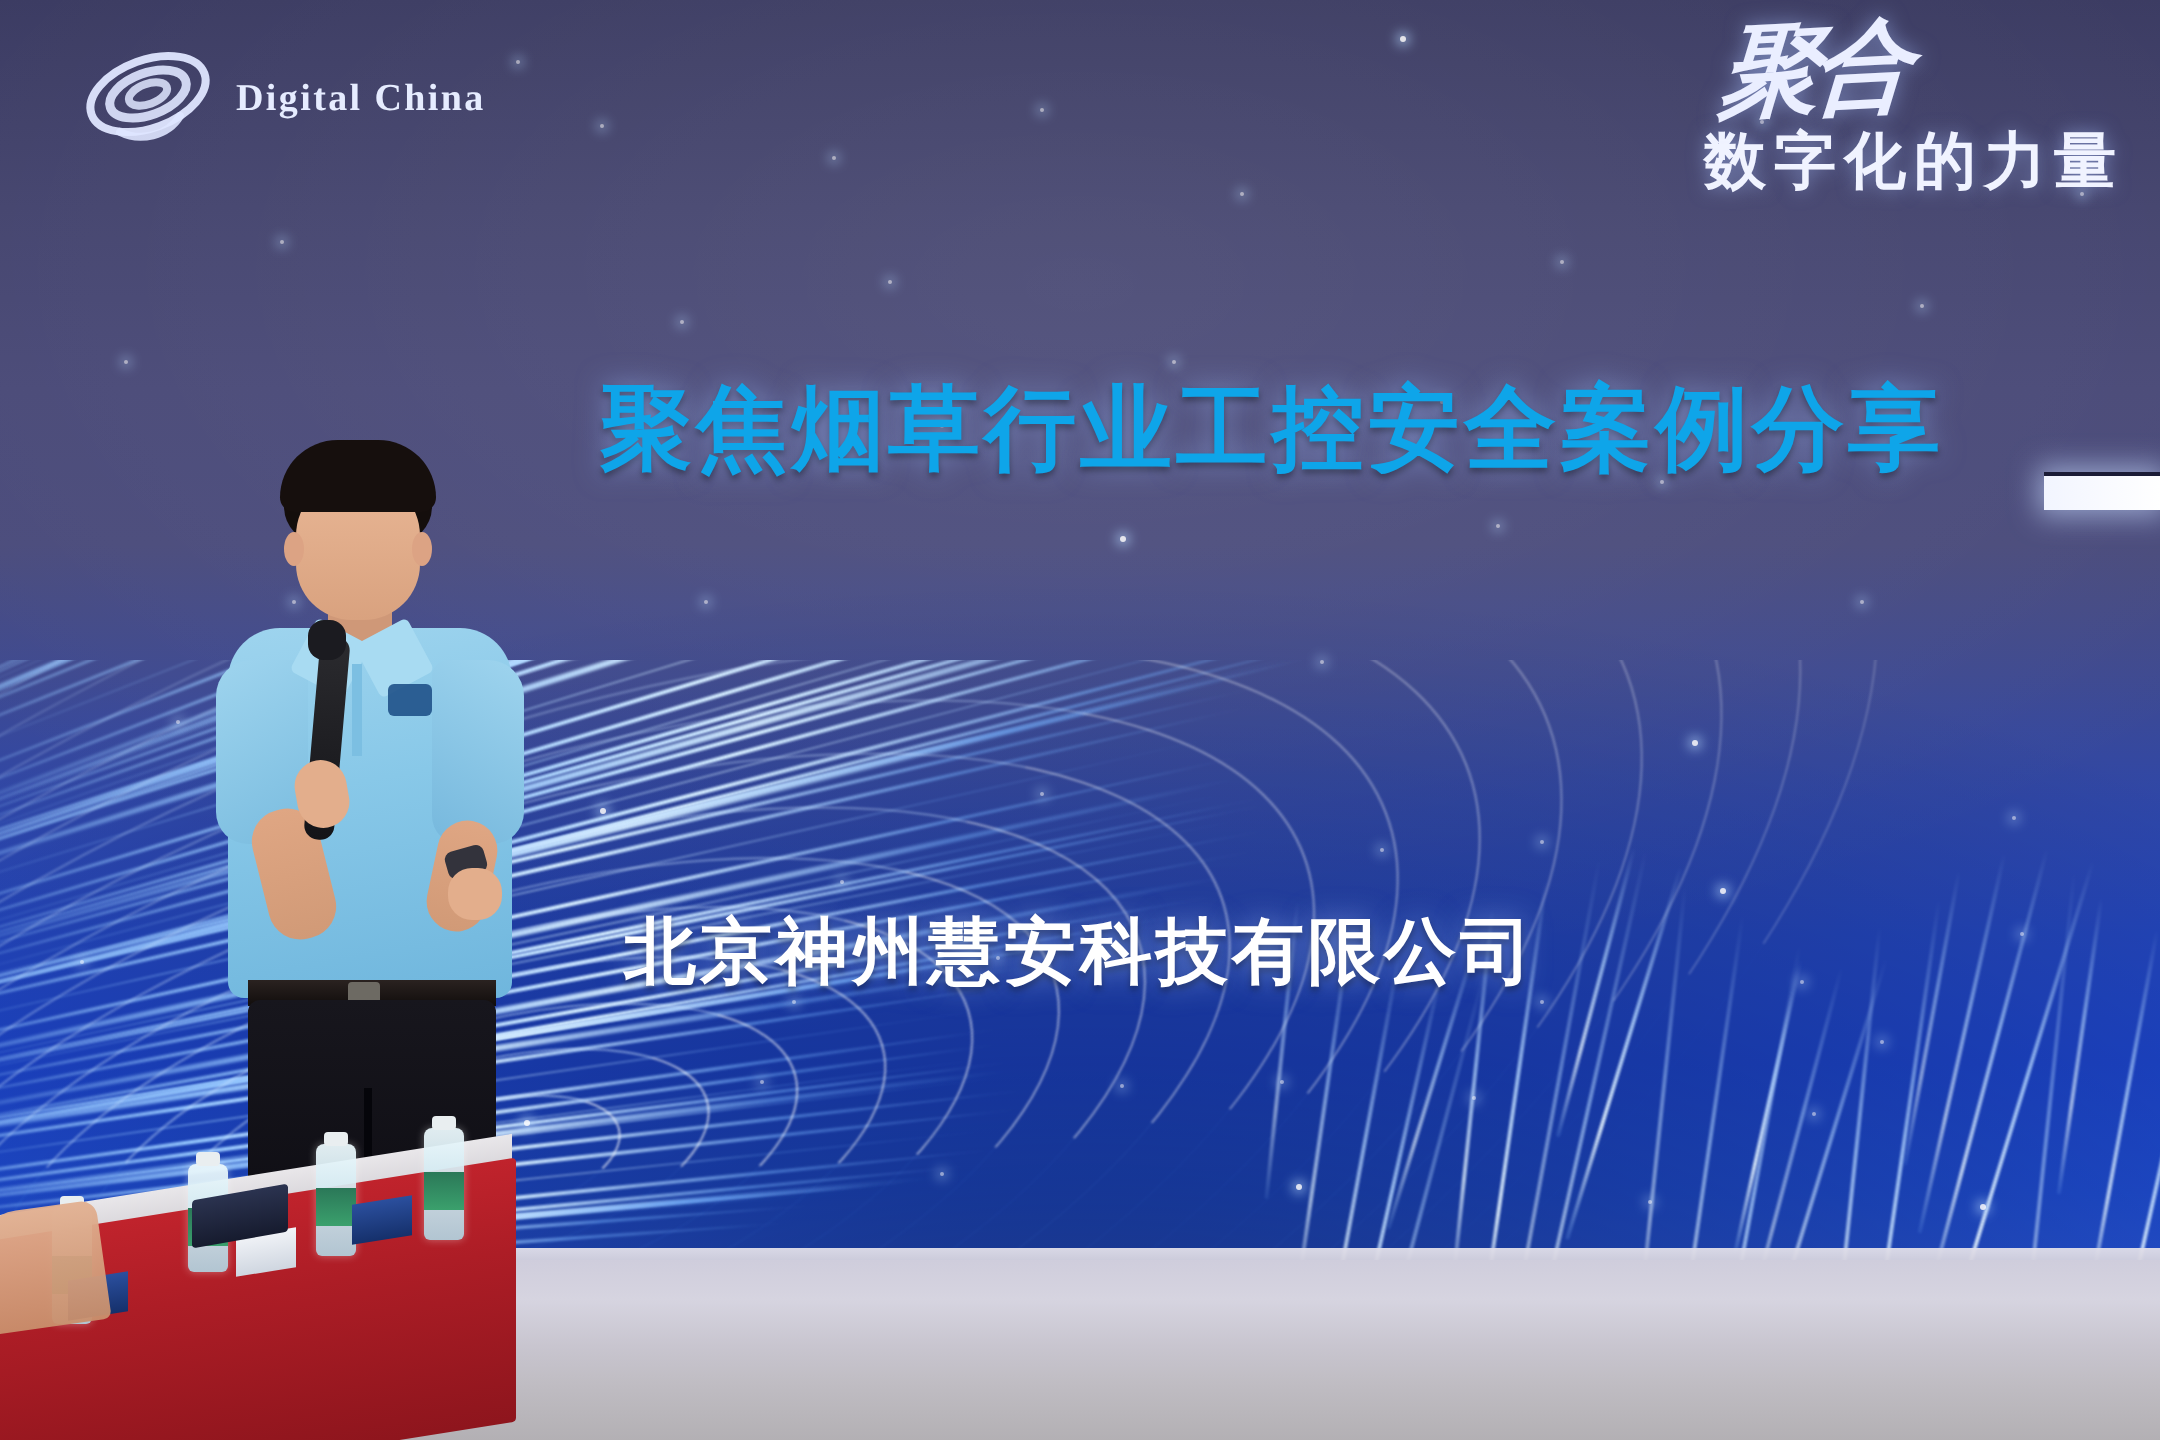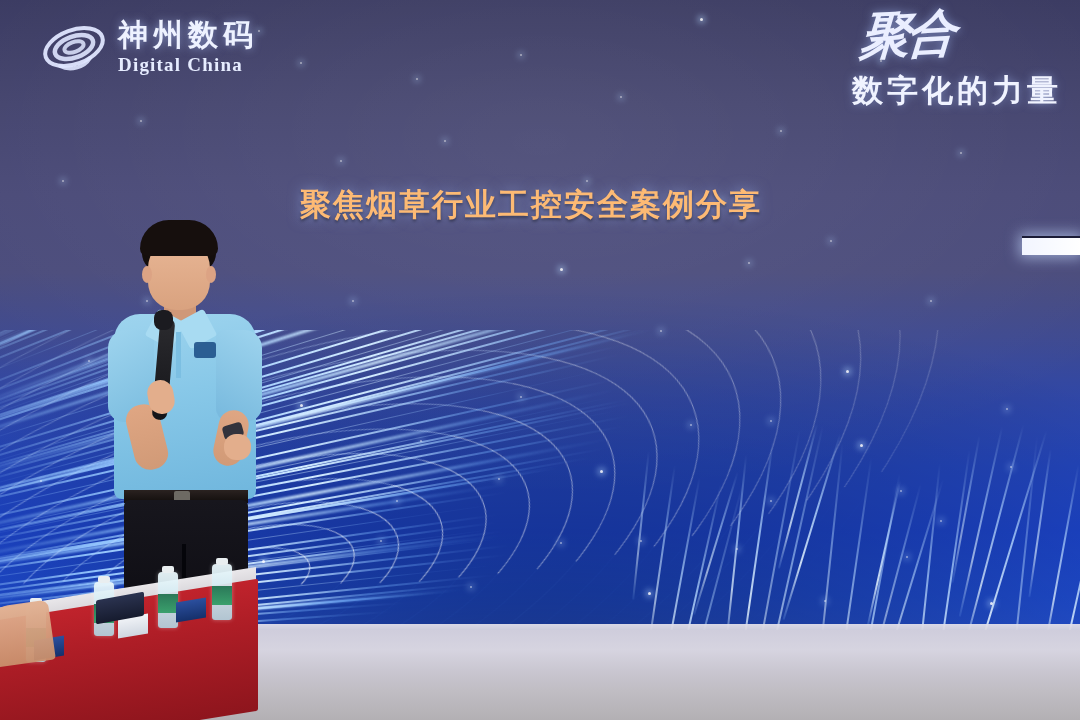--- a/index.html
+++ b/index.html
@@ -64,25 +64,25 @@
   .brand-en{font-family:"Liberation Serif","DejaVu Serif",serif;
             font-size:19px;font-weight:700;color:#e6ecff;letter-spacing:1.2px;margin-top:5px;}
 
   
   .calli{position:absolute;right:18px;top:12px;text-align:right;}
   .calli-big{font-family:"Liberation Serif","DejaVu Serif",serif;
     font-size:50px;font-weight:700;font-style:italic;color:#eaeeff;
     letter-spacing:-4px;line-height:.92;margin-right:110px;
     text-shadow:0 0 10px rgba(170,195,255,.55);transform:skewX(-6deg) rotate(-3deg);}
   .calli-sub{font-size:31px;font-weight:700;color:#f0f3ff;letter-spacing:4px;
-    margin-top:12px;text-shadow:0 0 9px rgba(170,195,255,.5);}
+    margin-top:2px;text-shadow:0 0 9px rgba(170,195,255,.5);}
 
   
   .slide-title{position:absolute;left:300px;top:184px;width:712px;
-    font-size:31px;font-weight:700;color:#fdba74;letter-spacing:2px;
+    font-size:46px;font-weight:700;color:#0ea5e9;letter-spacing:2px;
     text-shadow:0 0 14px rgba(160,190,255,.55),0 2px 3px rgba(0,0,0,.45);white-space:nowrap;}
   .slide-date{position:absolute;left:0;top:349px;width:1080px;text-align:center;
     font-size:30px;font-weight:700;color:#ffffff;letter-spacing:1px;
     text-shadow:0 0 12px rgba(160,190,255,.5),0 2px 3px rgba(0,0,0,.4);}
   .slide-company{position:absolute;left:0;top:452px;width:1080px;text-align:center;
     font-size:36px;font-weight:700;color:#ffffff;letter-spacing:2px;
     text-shadow:0 0 14px rgba(170,200,255,.55),0 2px 3px rgba(0,0,0,.4);}
 
   
   .edge-bar{position:absolute;right:0;top:236px;width:58px;height:17px;
@@ -374,31 +374,31 @@
       <svg viewBox="0 0 68 66" width="68" height="66">
         <g fill="none" stroke="#dfe6ff" stroke-linecap="round">
           <ellipse cx="34" cy="33" rx="30" ry="17" stroke-width="4" transform="rotate(-20 34 33)" opacity=".95"></ellipse>
           <ellipse cx="34" cy="33" rx="20" ry="10.5" stroke-width="4.5" transform="rotate(-20 34 33)" opacity=".9"></ellipse>
           <ellipse cx="34" cy="33" rx="10" ry="5" stroke-width="4" transform="rotate(-20 34 33)" opacity=".85"></ellipse>
           <path d="M50 44 C44 54 30 57 20 52" stroke-width="4" opacity=".9"></path>
         </g>
       </svg>
     </div>
     <div class="brand-text">
-      <div class="brand-cn">神州数码</div>
       <div class="brand-en">Digital China</div>
     </div>
   </div>
 
   <div class="calli">
     <div class="calli-big">聚合</div>
     <div class="calli-sub">数字化的力量</div>
   </div>
 
   <div class="slide-title">聚焦烟草行业工控安全案例分享</div>
+  <div class="slide-company">北京神州慧安科技有限公司</div>
 
   <div class="speaker">
     <div class="sp-shirt"></div>
     <div class="sp-sleeve-l"></div>
     <div class="sp-sleeve-r"></div>
     <div class="sp-neck"></div>
     <div class="sp-collar-l"></div>
     <div class="sp-collar-r"></div>
     <div class="sp-placket"></div>
     <div class="sp-chestlogo"></div>

